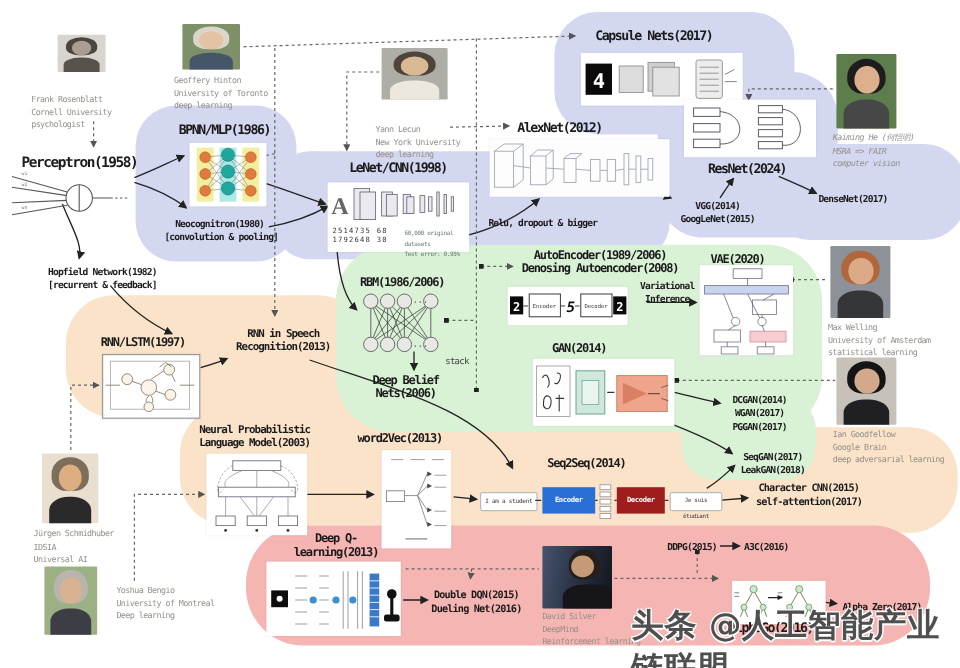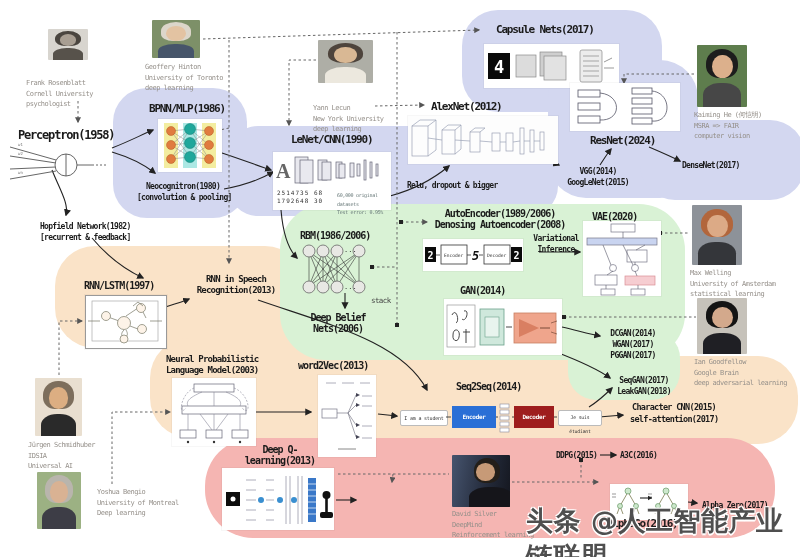--- a/index.html
+++ b/index.html
@@ -156,21 +156,21 @@
   <div class="caption" style="left:145px;top:62px;">
     <div>Geoffery Hinton</div>
       <div>University of Toronto</div>
       <div>deep learning</div>
   </div>
   <div class="caption" style="left:313px;top:103px;">
     <div>Yann Lecun</div>
       <div>New York University</div>
       <div>deep learning</div>
   </div>
-  <div class="caption" style="left:694px;top:110px;">
+  <div class="caption" style="left:694px;top:110px;font-style:italic;">
     <div>Kaiming He (何恺明)</div>
       <div>MSRA =&gt; FAIR</div>
       <div>computer vision</div>
   </div>
   <div class="caption" style="left:690px;top:268px;">
     <div>Max Welling</div>
       <div>University of Amsterdam</div>
       <div>statistical learning</div>
   </div>
   <div class="caption" style="left:694px;top:357px;">
@@ -197,21 +197,21 @@
   <div class="node n-lg" style="left:18px;top:128px;font-size:12px;">Perceptron(1958)</div>
   <div class="node n-lg" style="left:149px;top:102px;">BPNN/MLP(1986)</div>
   <div class="node n-sm tc" style="left:137px;top:181px;width:92px;">
     <div>Neocognitron(1980)</div>
       <div>[convolution &amp; pooling]</div>
   </div>
   <div class="node n-sm" style="left:40px;top:221px;">
     <div>Hopfield Network(1982)</div>
       <div>[recurrent &amp; feedback]</div>
   </div>
-  <div class="node n-lg" style="left:291px;top:133px;">LeNet/CNN(1990)</div>
+  <div class="node n-lg" style="left:291px;top:133px;">LeNet/CNN(1998)</div>
   <div class="node n-lg" style="left:431px;top:100px;">AlexNet(2012)</div>
   <div class="node n-sm" style="left:407px;top:166px;margin-top:14px;">Relu, dropout &amp; bigger</div>
   <div class="node n-lg" style="left:496px;top:23px;">Capsule Nets(2017)</div>
   <div class="node n-lg" style="left:590px;top:134px;">ResNet(2024)</div>
   <div class="node n-sm tc" style="left:562px;top:166px;width:72px;">
     <div>VGG(2014)</div>
       <div>GoogLeNet(2015)</div>
   </div>
   <div class="node n-sm" style="left:682px;top:160px;">DenseNet(2017)</div>
   <div class="node n-md" style="left:300px;top:230px;">RBM(1986/2006)</div>
@@ -250,20 +250,24 @@
   </div>
   <div class="node n-md" style="left:298px;top:360px;">word2Vec(2013)</div>
   <div class="node n-md" style="left:456px;top:381px;">Seq2Seq(2014)</div>
   <div class="node n-sm tc" style="left:630px;top:402px;width:88px;font-size:8.5px;">
     <div>Character CNN(2015)</div>
       <div>self-attention(2017)</div>
   </div>
   <div class="node n-md tc" style="left:240px;top:444px;width:80px;">
     <div>Deep Q-</div>
       <div>learning(2013)</div>
+  </div>
+  <div class="node n-sm tc" style="left:358px;top:491px;width:78px;font-size:8.5px;">
+    <div>Double DQN(2015)</div>
+      <div>Dueling Net(2016)</div>
   </div>
   <div class="node n-sm" style="left:556px;top:450px;">DDPG(2015)</div>
   <div class="node n-sm" style="left:620px;top:450px;">A3C(2016)</div>
   <div class="node n-lg" style="left:607px;top:469px;margin-top:48px;">AlphaGo(2016)</div>
   <div class="node n-sm" style="left:702px;top:500px;">Alpha Zero(2017)</div>
 
   <svg class="sketch" style="left:8px;top:143px;" width="104" height="42" viewBox="0 0 104 42">
     <g stroke="#555" stroke-width="0.9" fill="none">
       <path d="M2,4 L48,17"></path>
         <path d="M2,13 L48,20"></path>

